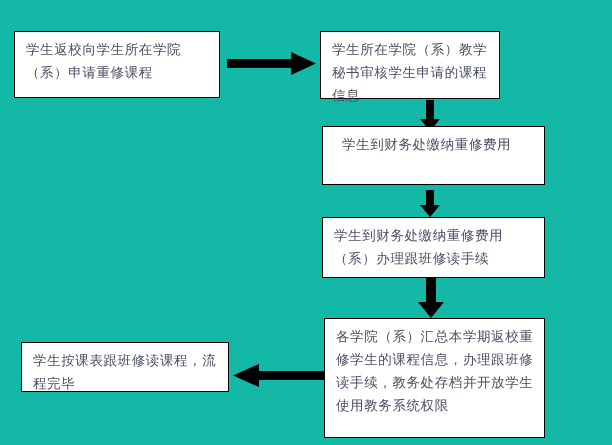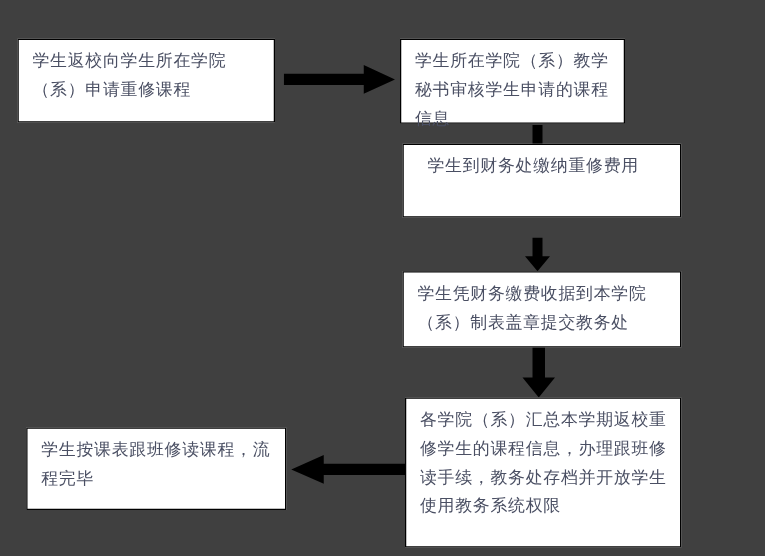--- a/index.html
+++ b/index.html
@@ -7,45 +7,45 @@
     padding: 0;
     background: #ffffff;
   }
   body {
     font-family: "DejaVu Sans", "Liberation Sans", sans-serif;
   }
   #flowchart-canvas {
     position: relative;
     width: 612px;
     height: 445px;
-    background: #404040;
+    background: #14b8a6;
     overflow: hidden;
   }
   .node-box {
     position: absolute;
     box-sizing: border-box;
     border: 1px solid #000000;
     background: #ffffff;
     padding: 6px 9px 6px 11px;
     color: #4a4f63;
     font-size: 13.5px;
     line-height: 23px;
     letter-spacing: 0.6px;
     font-family: "DejaVu Sans", "Liberation Sans", sans-serif;
     text-align: left;
     white-space: normal;
     word-break: break-all;
   }
   
   .node-apply        { left: 14px;  top: 31px;  width: 206px; height: 67px; }
   .node-review       { left: 320px; top: 31px;  width: 180px; height: 68px; }
-  .node-pay          { left: 322px; top: 115px; width: 223px; height: 59px; padding-left: 19px; }
+  .node-pay          { left: 322px; top: 126px; width: 223px; height: 59px; padding-left: 19px; }
   .node-enroll       { left: 322px; top: 217px; width: 223px; height: 61px; }
   .node-summary      { left: 324px; top: 318px; width: 221px; height: 120px; }
-  .node-complete     { left: 21px;  top: 342px; width: 208px; height: 66px; }
+  .node-complete     { left: 21px;  top: 342px; width: 208px; height: 50px; }
 
   
   .arrow {
     position: absolute;
   }
   .arrow svg { display: block; }
 </style>
 </head>
 <body>
 
@@ -68,21 +68,21 @@
   </div>
 
   <div class="node-box node-pay">学生到财务处缴纳重修费用</div>
 
   <div class="arrow arrow-pay-to-enroll" style="left:419px; top:190px;">
     <svg width="22" height="28" viewBox="0 0 22 28" aria-hidden="true">
       <path d="M7,0 L15,0 L15,15 L21,15 L11,27 L1,15 L7,15 Z" fill="#000000"></path>
     </svg>
   </div>
 
-  <div class="node-box node-enroll">学生凭财务缴费收据到本学院（系）制表盖章提交教务处</div>
+  <div class="node-box node-enroll">学生到财务处缴纳重修费用（系）办理跟班修读手续</div>
 
   <div class="arrow arrow-enroll-to-summary" style="left:417px; top:278px;">
     <svg width="28" height="41" viewBox="0 0 28 41" aria-hidden="true">
       <path d="M9,0 L19,0 L19,24 L27,24 L14,40 L1,24 L9,24 Z" fill="#000000"></path>
     </svg>
   </div>
 
   <div class="node-box node-summary">各学院（系）汇总本学期返校重修学生的课程信息，办理跟班修读手续，教务处存档并开放学生使用教务系统权限</div>
 
   <div class="arrow arrow-summary-to-complete" style="left:232px; top:364px;">

